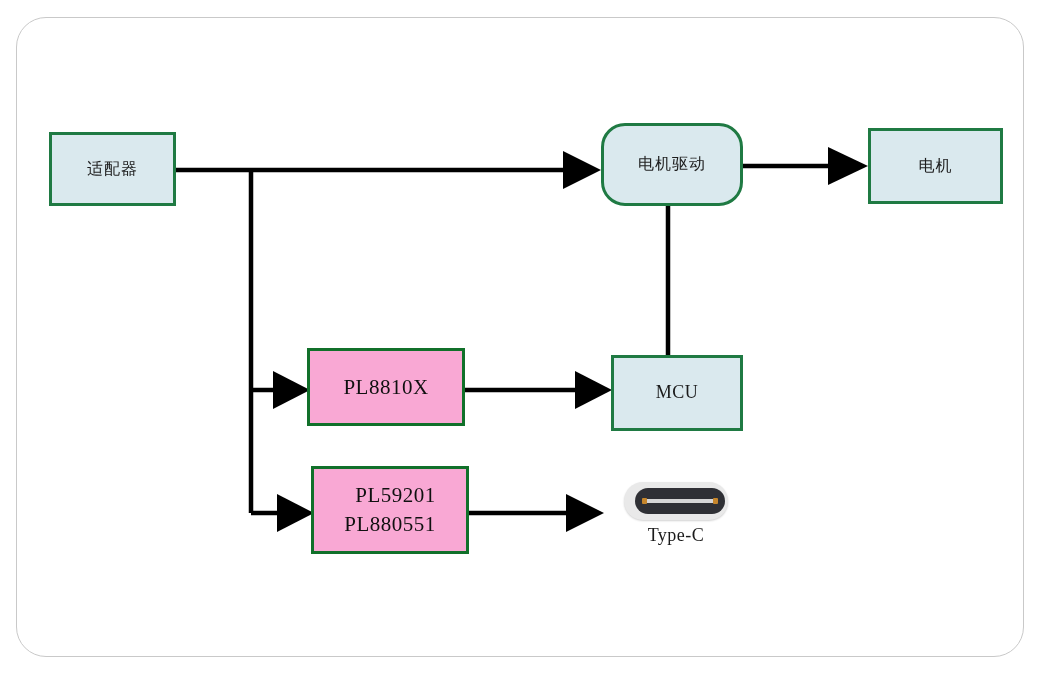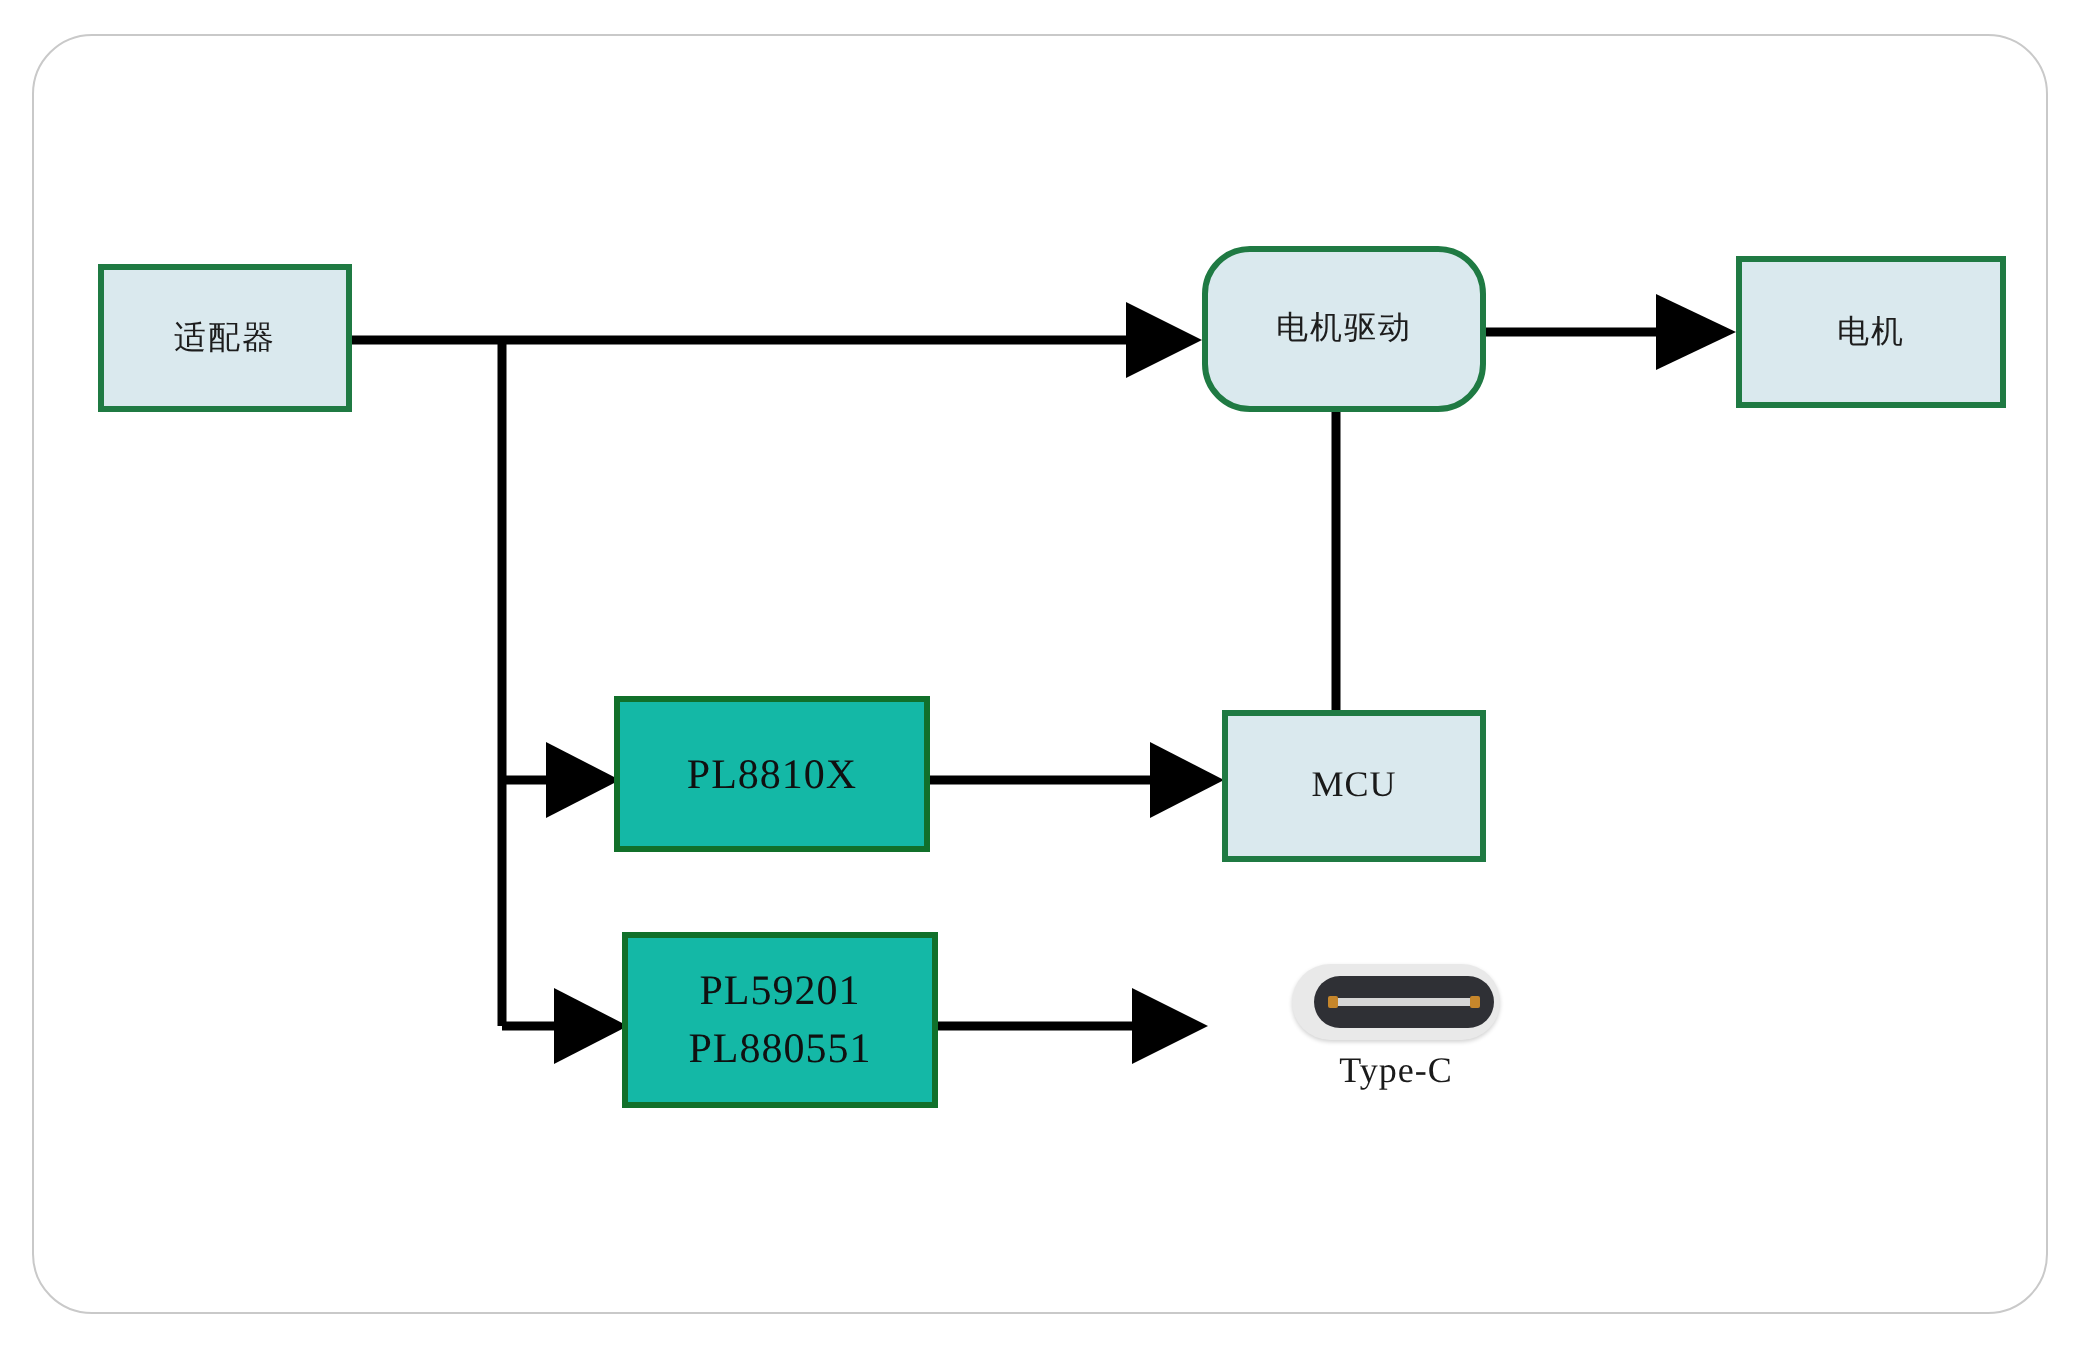--- a/index.html
+++ b/index.html
@@ -54,23 +54,24 @@
     line-height: 1.18;
   }
 
   .block-blue {
     background: #dae9ee;
     border: 3px solid #1f7a43;
     color: #1a1a1a;
   }
 
   .block-green {
-    background: #14b8a6;
+    background: #f9a8d4;
     border: 3px solid #11702a;
     color: #101010;
+    text-align: right;
   }
 
   .cjk-label {
     font-family: "DejaVu Sans", "Liberation Sans", sans-serif;
     font-size: 16px;
     letter-spacing: 1px;
     color: #1d1d1d;
   }
 
   .latin-label {
@@ -95,21 +96,21 @@
   #box-mcu          { left: 611px; top: 355px; width: 132px; height: 76px; }
   #box-pl59201      { left: 311px; top: 466px; width: 158px; height: 88px; }
 
   #box-pl59201 .latin-label {
     line-height: 1.38;
   }
 
   
   #typec-group {
     position: absolute;
-    left: 642px;
+    left: 620px;
     top: 482px;
     width: 112px;
     height: 76px;
   }
   #typec-shell {
     position: absolute;
     left: 4px;
     top: 0px;
     width: 104px;
     height: 38px;

